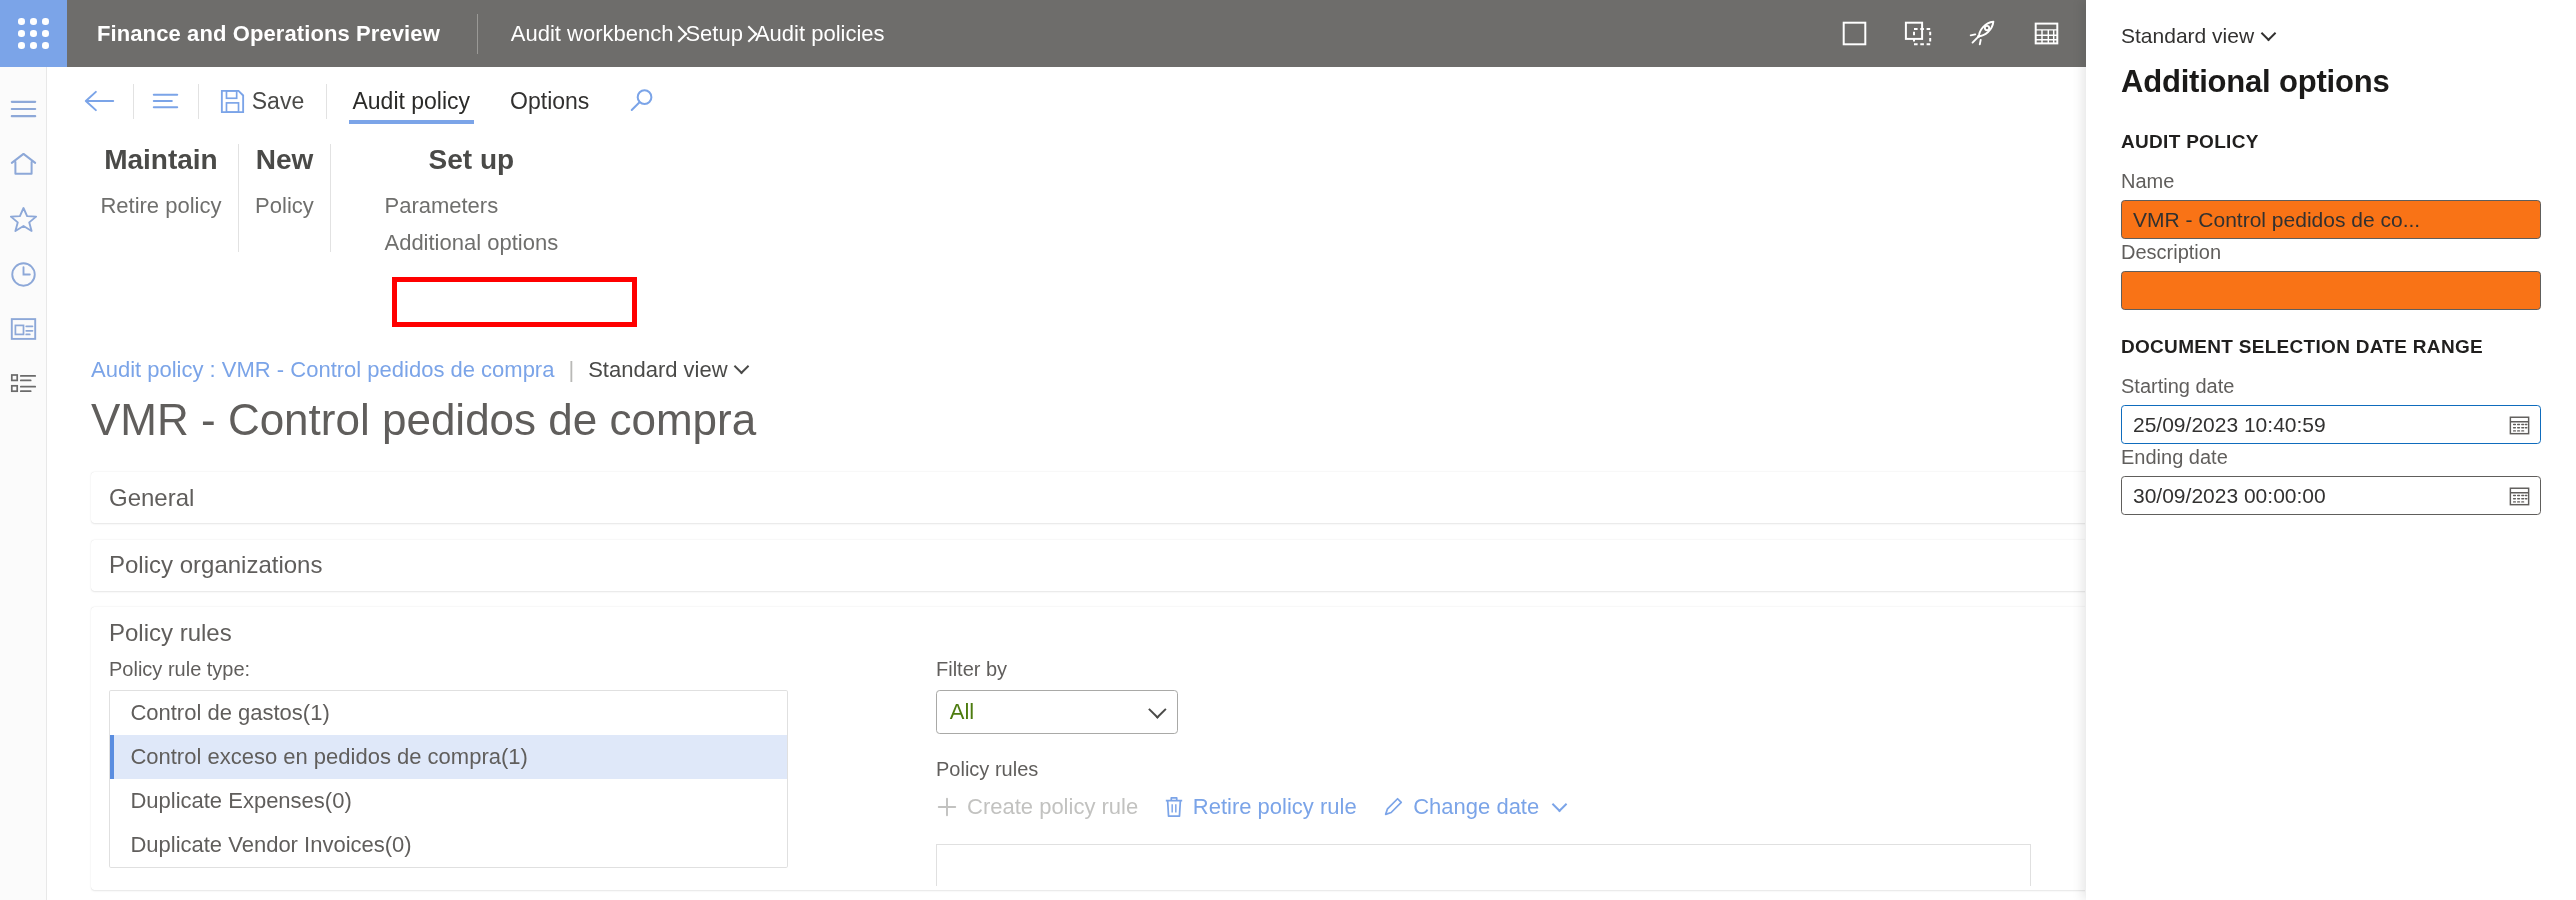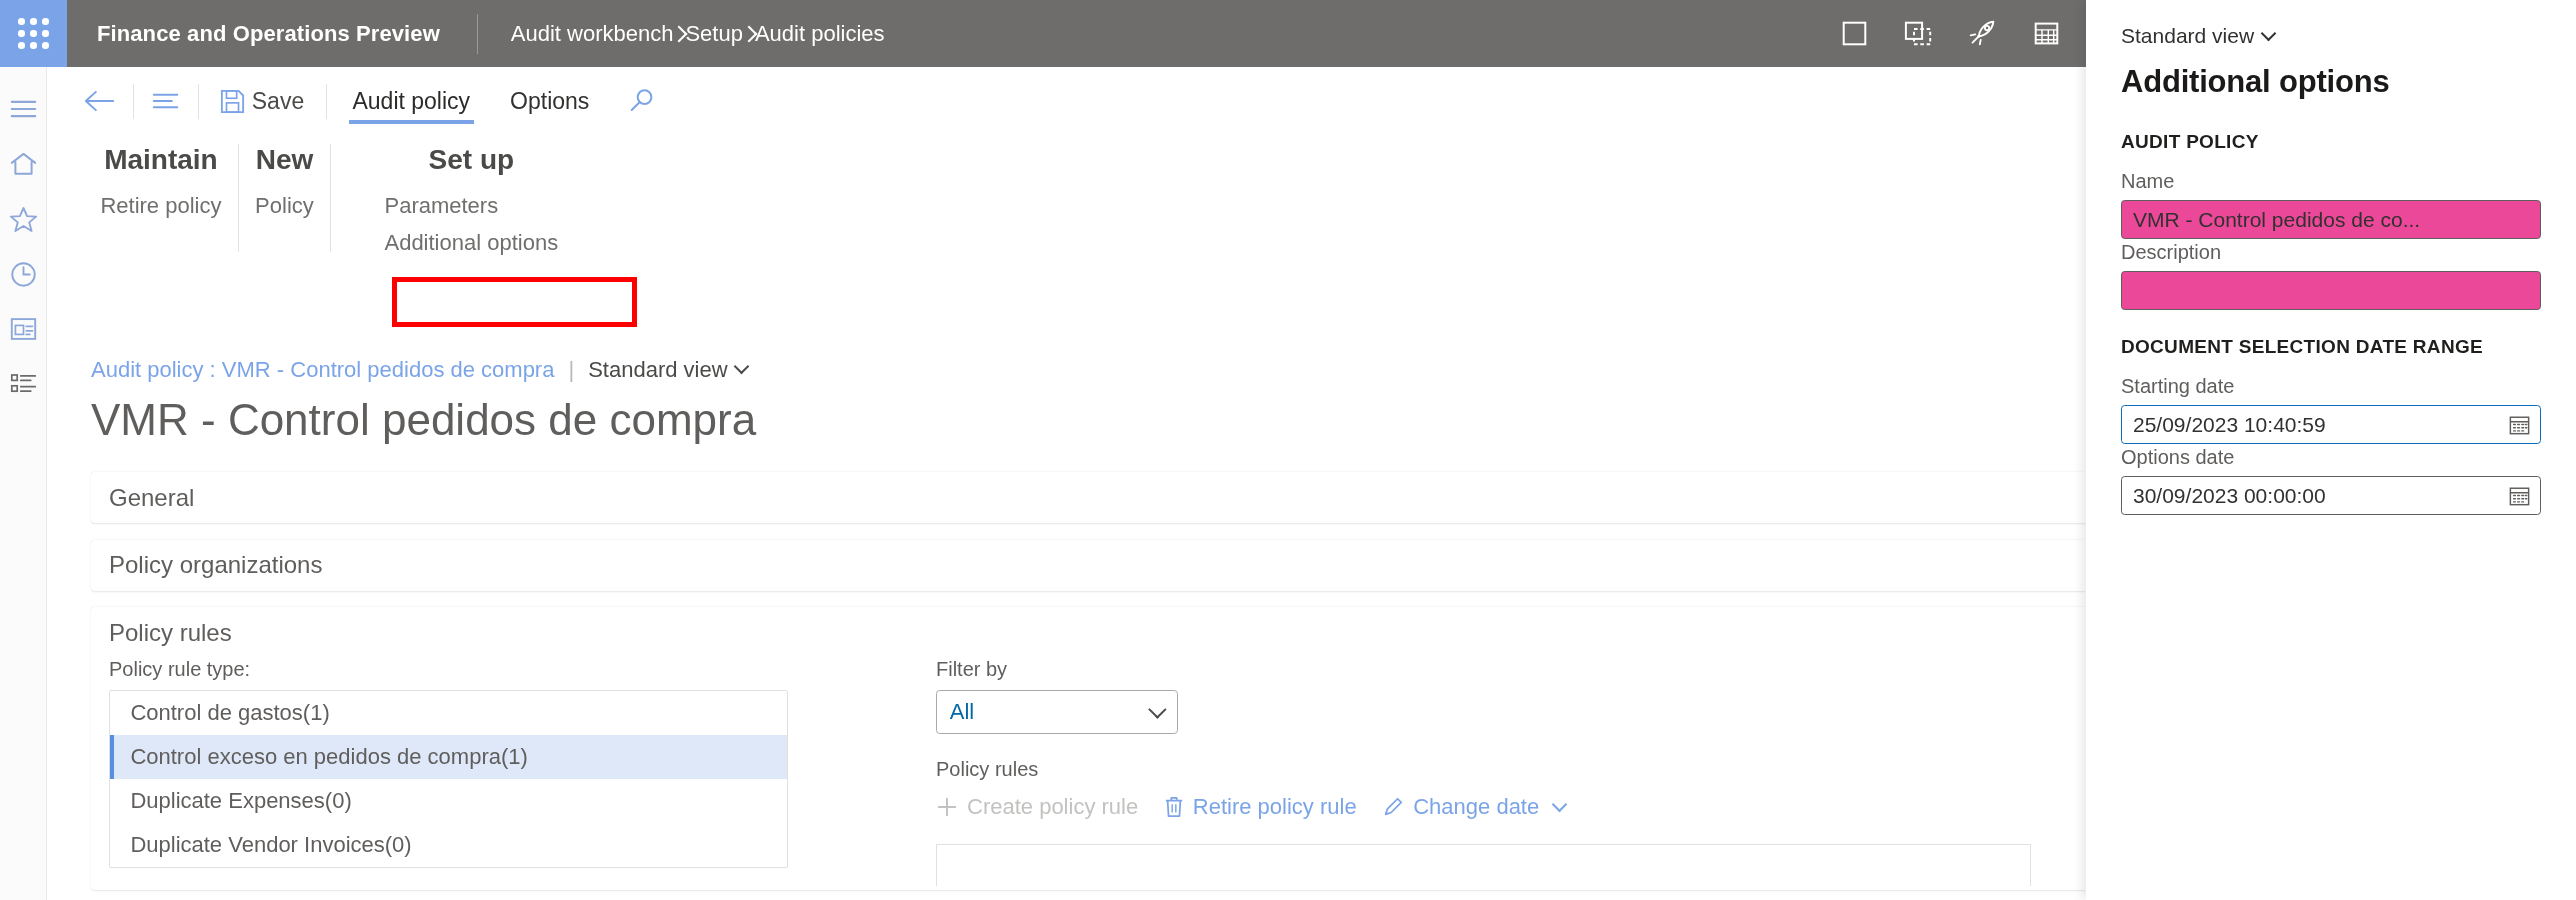--- a/index.html
+++ b/index.html
@@ -187,21 +187,21 @@
   }
   .rule-item.selected { background: #dfe8f9; border-left: 4.6px solid #5a8de0; }
 
   .col-right { flex: 1 1 auto; padding-left: 24px; }
   .sel-wrap { margin-bottom: 24px; }
   .sel {
     width: 242px; height: 44px;
     border: 0.9px solid #a9a9a7; border-radius: 3.7px;
     background:#fff; display:flex; align-items:center;
     justify-content: space-between; padding: 0 12.8px 0 12.8px;
-    font-size: 22px; color: #0369a1; cursor: pointer;
+    font-size: 22px; color: #4d7c0f; cursor: pointer;
   }
   .sel .cd {
     width: 12.8px; height: 12.8px;
     border-right: 2.3px solid #4a4a48; border-bottom: 2.3px solid #4a4a48;
     transform: rotate(45deg); margin-top: -6.4px;
   }
   .cmdbar { display:flex; align-items:center; gap: 25.6px; margin-top: 12.8px; }
   .cmd {
     display:flex; align-items:center; gap: 9px;
     font-size: 22px; color: #7ba4e8; cursor:pointer; white-space: nowrap;
@@ -232,21 +232,21 @@
   }
   .p-group {
     font-size: 19px; font-weight: bold; color: #201f1e;
     letter-spacing: 0.3px; margin-bottom: 16.4px; white-space: nowrap;
   }
   .p-field { margin-bottom: 2px; }
   .p-label { font-size: 20px; color: #605e5c; margin-bottom: 7.3px; }
   .p-input {
     position: relative;
     height: 39px; border: 0.9px solid #605e5c; border-radius: 3.7px;
-    background: #ec4899; display:flex; align-items:center;
+    background: #f97316; display:flex; align-items:center;
     padding: 0 11px; font-size: 21px; color: #323130;
     cursor: text; white-space: nowrap; overflow: hidden;
   }
   .p-input.focused { border: 1.8px solid #0f6cbd; background: #fff; }
   .p-input .cal { position:absolute; right: 10px; top: 50%; transform: translateY(-50%); }
   .p-gap { height: 24px; }
 </style>
 </head>
 <body>
 
@@ -539,21 +539,21 @@
           <svg width="21" height="21" viewBox="0 0 23 23" style="display:block;">
             <rect x="1.5" y="3" width="20" height="18" fill="none" stroke="#605e5c" stroke-width="1.6"></rect>
             <path d="M1.5 8 H21.5" stroke="#605e5c" stroke-width="1.6"></path>
             <path d="M5 11 H7 M9.5 11 H11.5 M14 11 H16 M18 11 H19.5 M5 14.5 H7 M9.5 14.5 H11.5 M14 14.5 H16 M18 14.5 H19.5 M5 18 H7 M9.5 18 H11.5 M14 18 H16" stroke="#605e5c" stroke-width="1.5" stroke-linecap="round"></path>
           </svg>
         </span>
       </div>
     </div>
 
     <div class="p-field">
-      <div class="p-label">Options date</div>
+      <div class="p-label">Ending date</div>
       <div class="p-input" style="background:#fff;">
         <span>30/09/2023 00:00:00</span>
         <span class="cal">
           <svg width="21" height="21" viewBox="0 0 23 23" style="display:block;">
             <rect x="1.5" y="3" width="20" height="18" fill="none" stroke="#605e5c" stroke-width="1.6"></rect>
             <path d="M1.5 8 H21.5" stroke="#605e5c" stroke-width="1.6"></path>
             <path d="M5 11 H7 M9.5 11 H11.5 M14 11 H16 M18 11 H19.5 M5 14.5 H7 M9.5 14.5 H11.5 M14 14.5 H16 M18 14.5 H19.5 M5 18 H7 M9.5 18 H11.5 M14 18 H16" stroke="#605e5c" stroke-width="1.5" stroke-linecap="round"></path>
           </svg>
         </span>
       </div>

